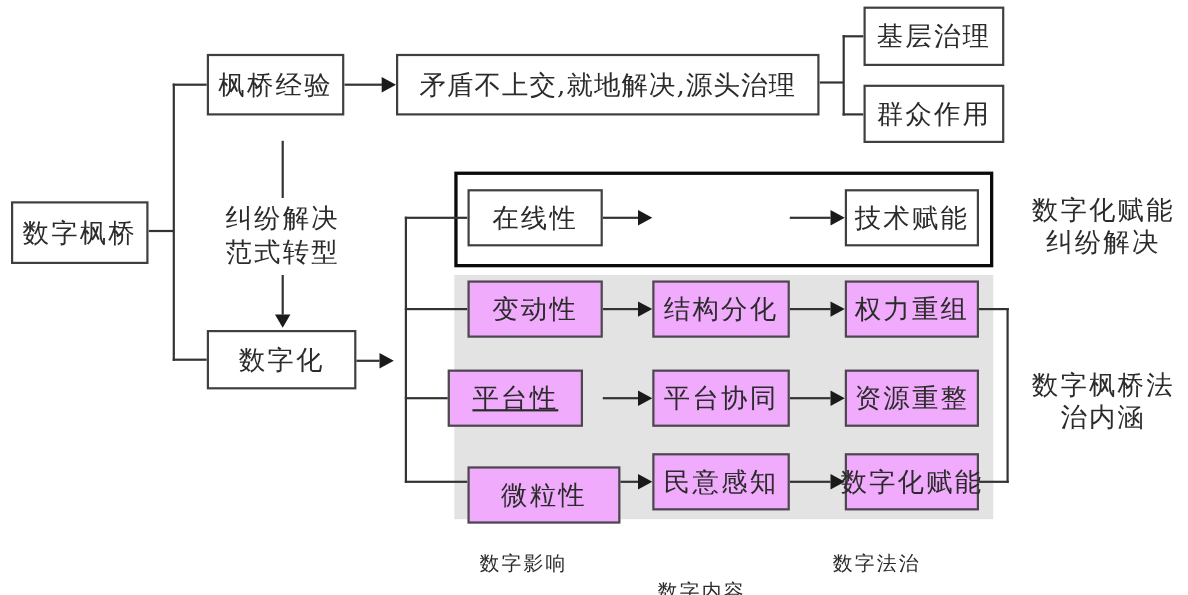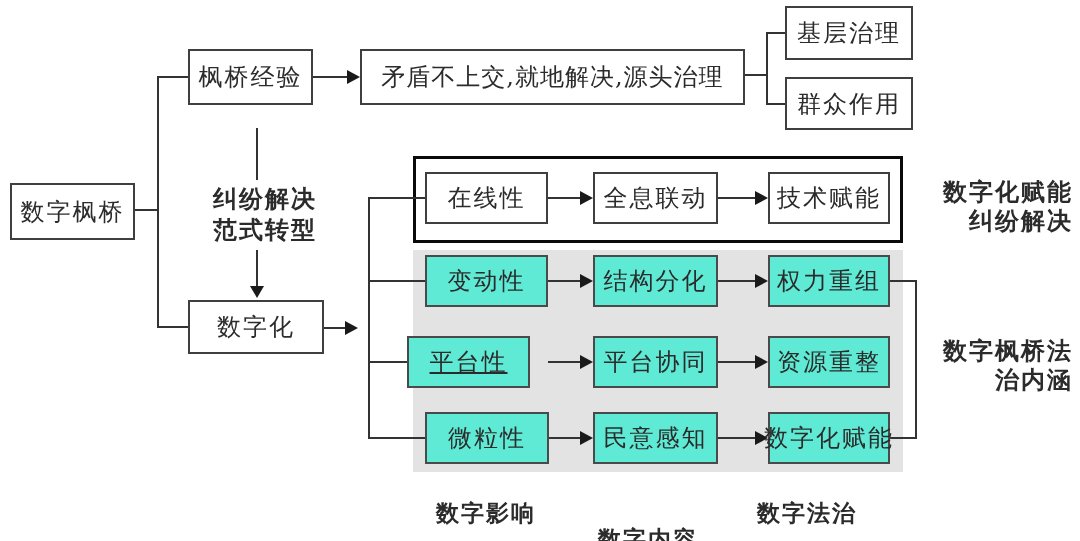--- a/index.html
+++ b/index.html
@@ -5,32 +5,32 @@
   html,body{margin:0;padding:0;background:#fff;}
   #canvas{
     position:relative;width:1080px;height:541px;background:#ffffff;overflow:hidden;
     font-family:"DejaVu Serif","Liberation Serif",serif;color:#2b2b2b;
   }
   .box{
     position:absolute;display:flex;align-items:center;justify-content:center;
     background:#ffffff;border:2px solid #3f3f3f;box-sizing:border-box;
     font-size:24px;letter-spacing:2px;white-space:nowrap;
   }
-  .gray .box, .box.grayfill{background:#5eead4;border-color:#4a4a4a;}
+  .gray .box, .box.grayfill{background:#f0abfc;border-color:#4a4a4a;}
   .panel{position:absolute;background:#e3e3e3;z-index:1;}
   .emph{position:absolute;background:#ffffff;border:3px solid #0a0a0a;box-sizing:border-box;z-index:1;}
   .ln{position:absolute;background:#333333;z-index:2;}
   .ah-r{position:absolute;width:0;height:0;border-top:7px solid transparent;border-bottom:7px solid transparent;border-left:13px solid #1a1a1a;z-index:2;}
   .ah-d{position:absolute;width:0;height:0;border-left:7px solid transparent;border-right:7px solid transparent;border-top:12px solid #1a1a1a;z-index:2;}
   .node{z-index:3;}
   .lbl{
-    position:absolute;z-index:3;text-align:right;font-size:24px;letter-spacing:2px;
-    line-height:29px;white-space:nowrap;font-weight:bold;
+    position:absolute;z-index:3;text-align:center;font-size:24px;letter-spacing:2px;
+    line-height:29px;white-space:nowrap;
   }
-  .lbl-sm{font-size:23px;line-height:27px;}
+  .lbl-sm{font-size:18px;line-height:27px;}
 </style>
 </head>
 <body>
 
 <div id="canvas">
 
   <div class="panel" style="left:413px;top:250px;width:490px;height:222px;"></div>
   <div class="emph" style="left:413px;top:156px;width:490px;height:87px;"></div>
 
   <div class="ln" style="left:135px;top:209px;width:23px;height:2px;"></div>
@@ -105,23 +105,20 @@
     <div>范式转型</div>
   </div>
 
   <div class="box node" style="left:188px;top:300px;width:136px;height:54px;">
     <span>数字化</span>
   </div>
 
   <div class="box node" style="left:425px;top:172px;width:123px;height:52px;">
     <span>在线性</span>
   </div>
-  <div class="box node" style="left:593px;top:172px;width:125px;height:52px;">
-    <span>全息联动</span>
-  </div>
   <div class="box node" style="left:768px;top:172px;width:122px;height:52px;">
     <span>技术赋能</span>
   </div>
 
   <div class="box node grayfill" style="left:425px;top:255px;width:123px;height:52px;">
     <span>变动性</span>
   </div>
   <div class="box node grayfill" style="left:593px;top:255px;width:125px;height:52px;justify-content:center;">
     <span>结构分化</span>
   </div>
@@ -132,21 +129,21 @@
   <div class="box node grayfill" style="left:407px;top:336px;width:123px;height:52px;text-decoration:underline;">
     <span>平台性</span>
   </div>
   <div class="box node grayfill" style="left:593px;top:336px;width:125px;height:52px;">
     <span>平台协同</span>
   </div>
   <div class="box node grayfill" style="left:768px;top:336px;width:122px;height:52px;">
     <span>资源重整</span>
   </div>
 
-  <div class="box node grayfill" style="left:425px;top:412px;width:124px;height:52px;">
+  <div class="box node grayfill" style="left:425px;top:424px;width:139px;height:52px;">
     <span>微粒性</span>
   </div>
   <div class="box node grayfill" style="left:593px;top:412px;width:125px;height:52px;">
     <span>民意感知</span>
   </div>
   <div class="box node grayfill" style="left:768px;top:412px;width:122px;height:52px;">
     <span>数字化赋能</span>
   </div>
 
   <div class="lbl" style="left:933px;top:177px;width:140px;">

